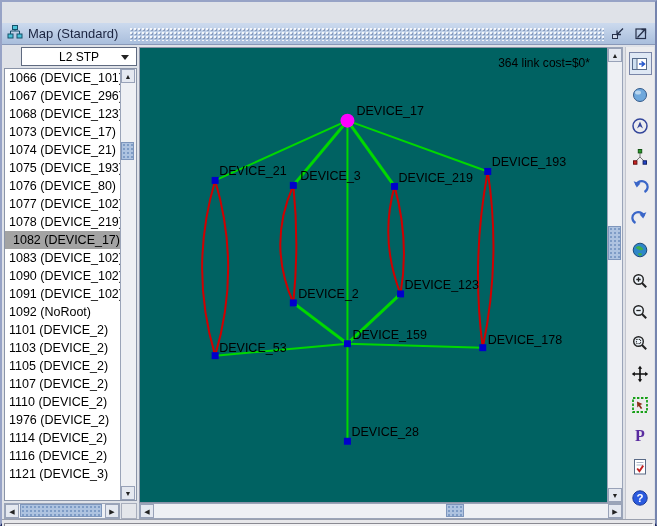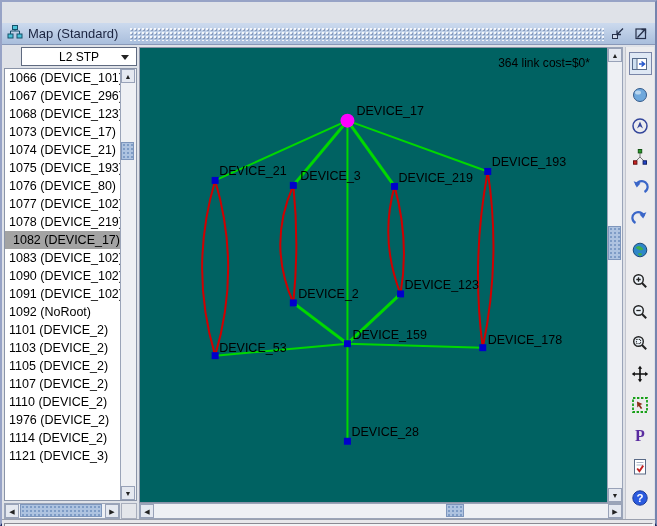--- a/index.html
+++ b/index.html
@@ -121,20 +121,21 @@
           <div class="list-item">1090 (DEVICE_102)</div>
           <div class="list-item">1091 (DEVICE_102)</div>
           <div class="list-item">1092 (NoRoot)</div>
           <div class="list-item">1101 (DEVICE_2)</div>
           <div class="list-item">1103 (DEVICE_2)</div>
           <div class="list-item">1105 (DEVICE_2)</div>
           <div class="list-item">1107 (DEVICE_2)</div>
           <div class="list-item">1110 (DEVICE_2)</div>
           <div class="list-item">1976 (DEVICE_2)</div>
           <div class="list-item">1114 (DEVICE_2)</div>
+          <div class="list-item">1116 (DEVICE_2)</div>
           <div class="list-item">1121 (DEVICE_3)</div>
         </div>
         <div class="vscroll" style="border:none;border-left:1px solid #9aa4b8;">
           <div class="sb-btn">▲</div>
           <div class="sb-track">
             <div class="sb-thumb v" style="top:59px;height:18px;"></div>
           </div>
           <div class="sb-btn">▼</div>
         </div>
       </div>

